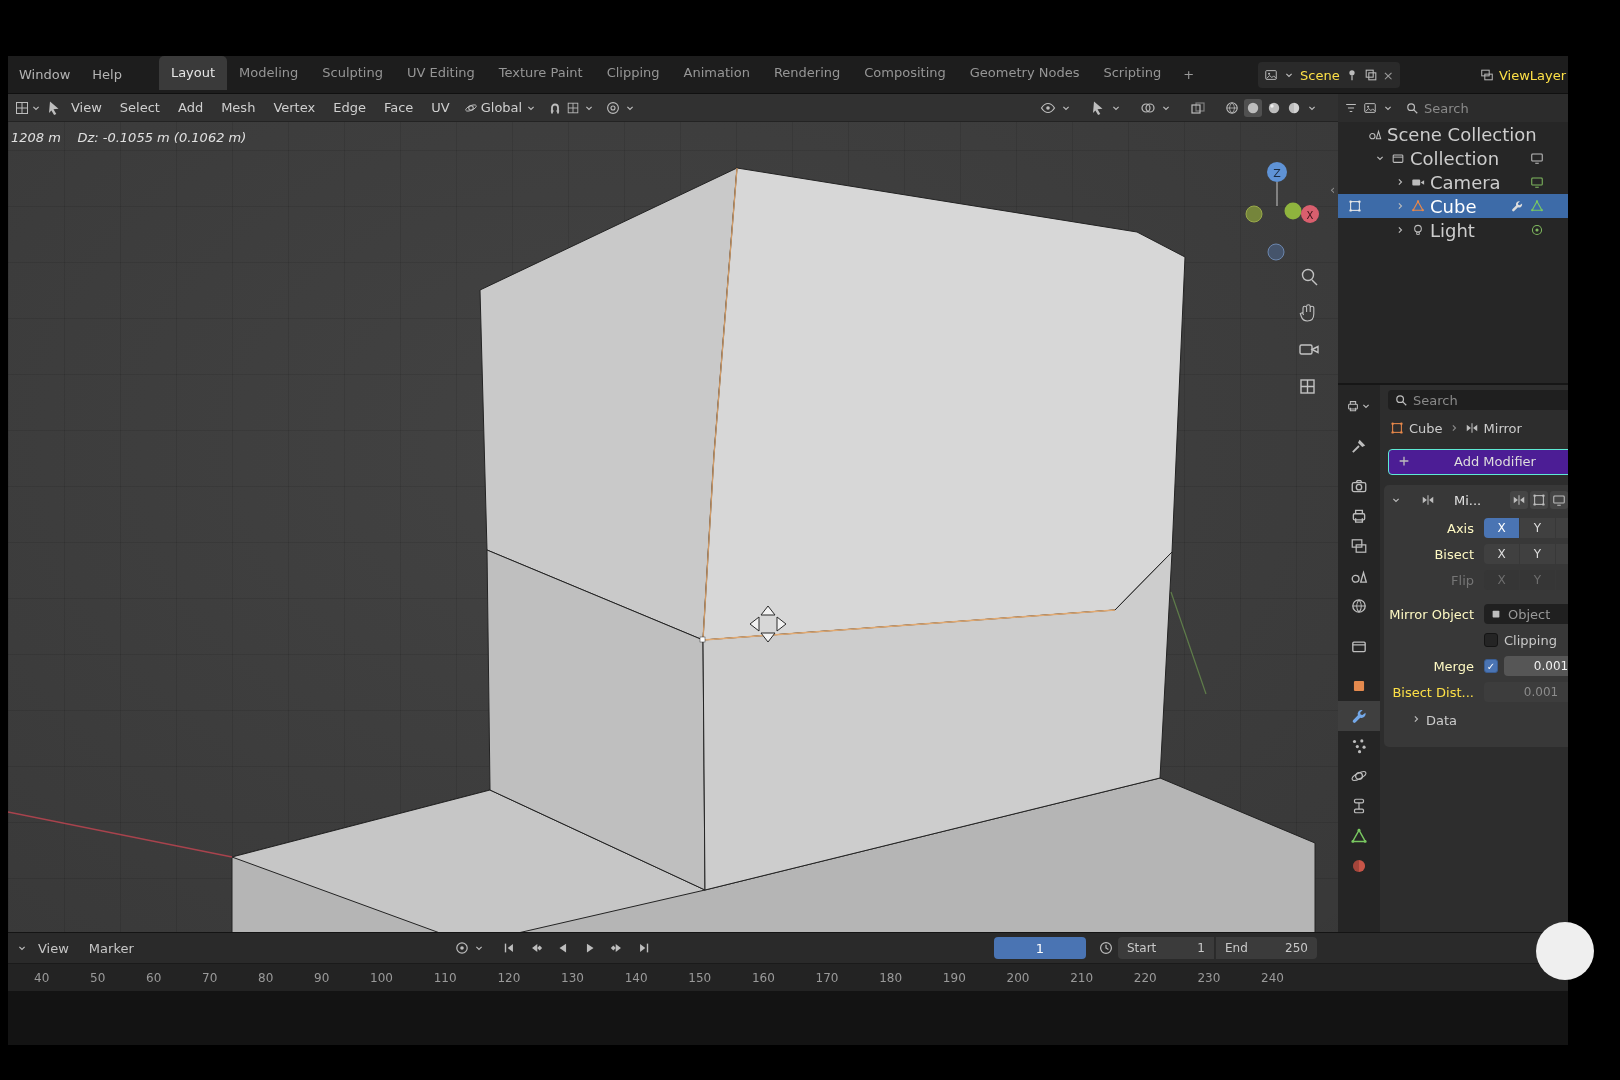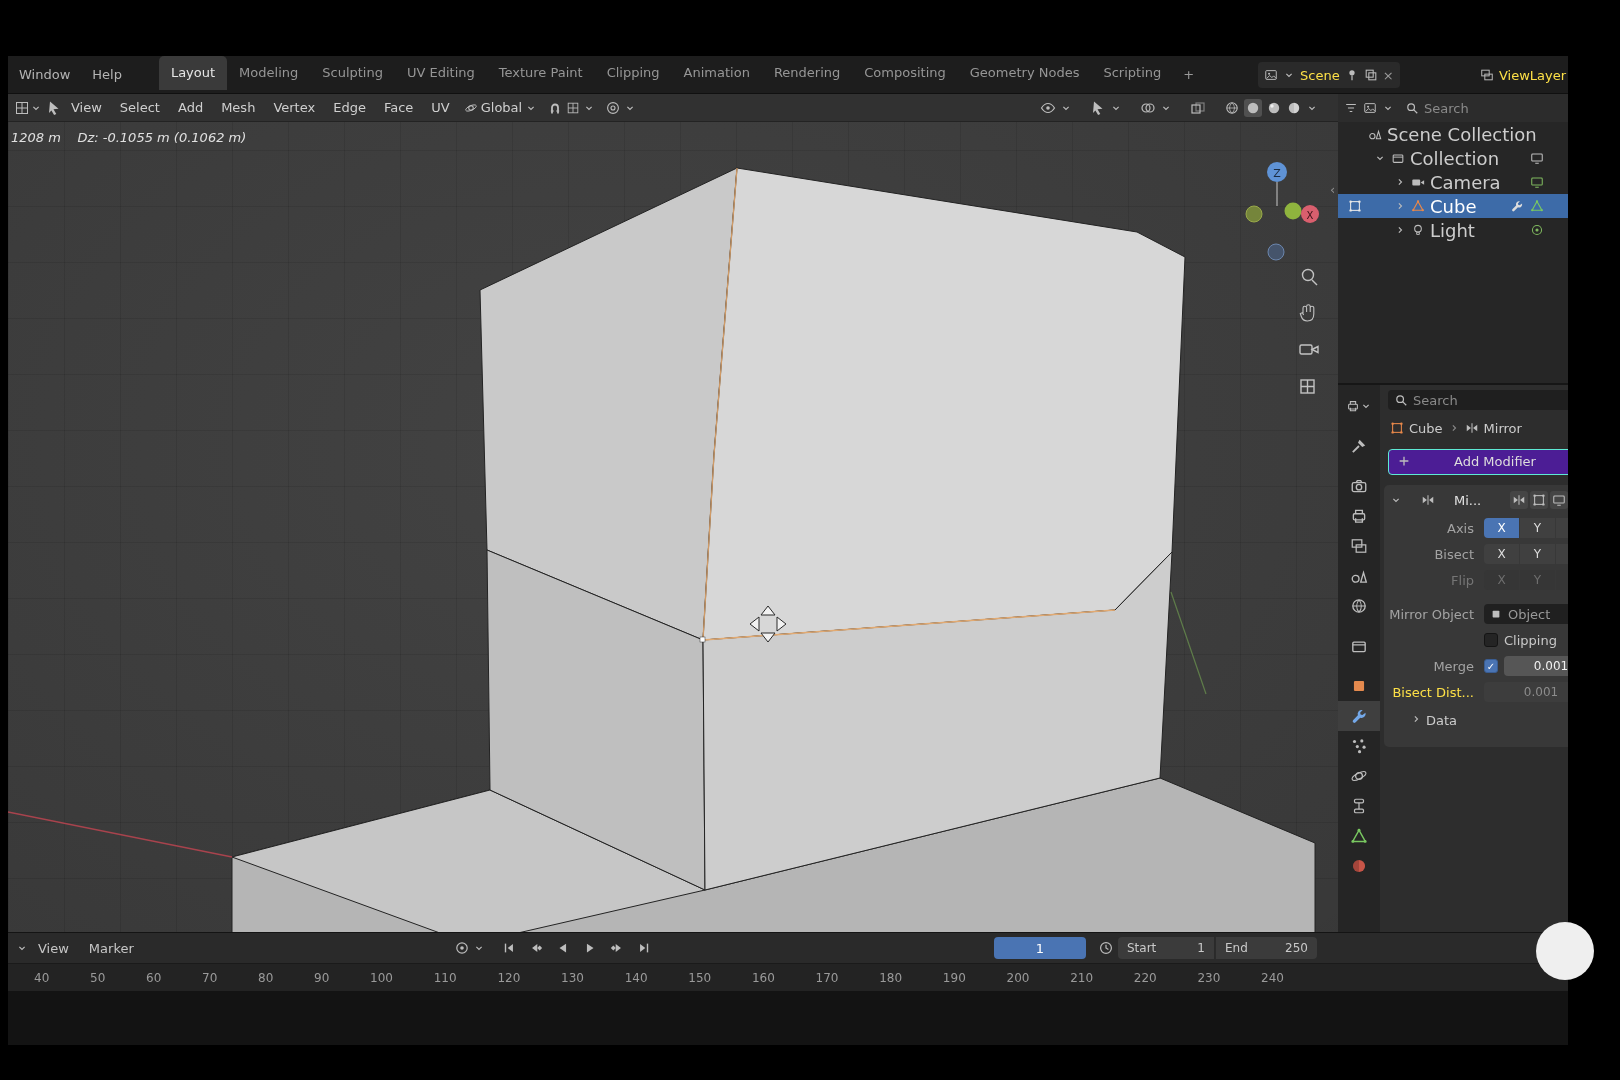--- a/index.html
+++ b/index.html
@@ -65,21 +65,21 @@
   .psearch input::placeholder { color:#8a8a8a; }
   .breadcrumb { height:26px; display:flex; align-items:center; gap:5px; padding-left:10px; color:#cccccc; }
   .crumb-sep { color:#8a8a8a; }
   #add-modifier { display:block; position:relative; margin:8px 8px 0; width:214px; height:26px; background:#4c1d95; border:1px solid #5eead4; border-radius:4px; color:#dddddd; font-size:13px; text-align:center; line-height:24px; }
   #add-modifier .plus { position:absolute; left:8px; top:4px; }
   .panel { margin:10px 4px 0; background:#383838; border-radius:5px; padding-bottom:8px; }
   .panel-header { height:30px; display:flex; align-items:center; gap:19px; padding:0 6px; color:#e2e2e2; }
   .panel-toggles { display:flex; gap:2px; margin-left:10px; }
   .panel-toggles .tg { background:#454545; border-radius:3px; padding:2px; display:flex; }
   .prow { display:flex; align-items:center; height:26px; padding-right:8px; }
-  .plabel { flex:0 0 100px; text-align:right; padding-right:10px; color:#a3a3a3; white-space:nowrap; overflow:hidden; }
+  .plabel { flex:0 0 100px; text-align:right; padding-right:10px; color:#fef9c3; white-space:nowrap; overflow:hidden; }
   .pctl { flex:1; display:flex; align-items:center; }
   .seg { display:flex; gap:1px; }
   .segbtn { width:35px; height:20px; background:#404040; color:#dedede; display:flex; align-items:center; justify-content:center; font-size:12px; }
   .seg .segbtn:first-child { border-radius:4px 0 0 4px; }
   .segbtn.active { background:#4a74b3; color:#fff; }
   .prow.disabled .plabel { color:#757575; }
   .prow.disabled .segbtn { background:#363636; color:#6e6e6e; }
   .objfield { flex:1; height:20px; background:#202020; border-radius:4px; display:flex; align-items:center; gap:6px; padding:0 6px; color:#999; }
   .checkbox { width:14px; height:14px; background:#242424; border:1px solid #141414; border-radius:3px; flex:none; display:flex; align-items:center; justify-content:center; font-size:10px; color:#fff; }
   .checkbox.checked { background:#4a74b3; border-color:#3a5d92; }

